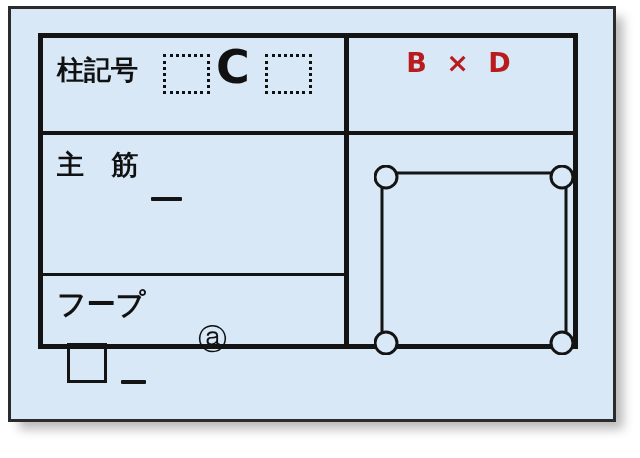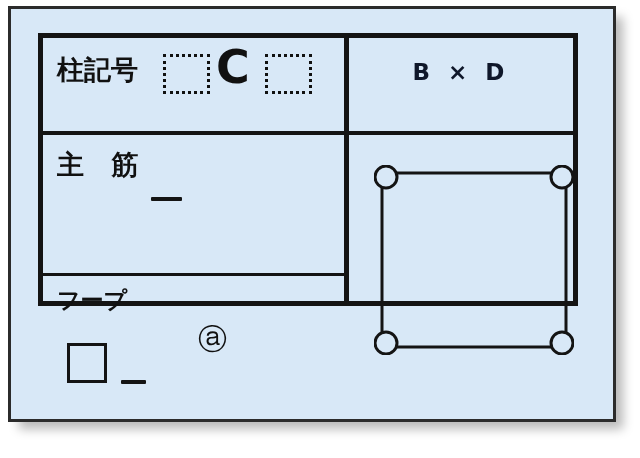--- a/index.html
+++ b/index.html
@@ -27,21 +27,21 @@
     box-sizing: border-box;
     box-shadow: 9px 9px 10px -2px rgba(0,0,0,0.28);
   }
 
   
   #table-frame {
     position: absolute;
     left: 27px;
     top: 24px;
     width: 540px;
-    height: 273px;
+    height: 316px;
     border: 5px solid #141414;
     box-sizing: border-box;
     text-decoration: underline;
   }
 
   
   .v-divider {
     position: absolute;
     top: 0;
     bottom: 0;
@@ -66,21 +66,21 @@
     position: absolute;
     font-family: "DejaVu Sans", "Liberation Sans", sans-serif;
     font-weight: 700;
     color: #111111;
     white-space: nowrap;
     letter-spacing: 0px;
   }
 
   #label-col-symbol { left: 14px; top: 14px; font-size: 27px; }
   #label-main-bar  { left: 14px; top: 12px; font-size: 27px; letter-spacing: 9px; }
-  #label-hoop      { left: 14px; top: 8px;  font-size: 23px; }
+  #label-hoop      { left: 14px; top: 8px;  font-size: 29px; }
 
   
   .dotted-box {
     position: absolute;
     border: 3px dotted #111111;
     box-sizing: border-box;
     background: transparent;
   }
   #dotted-box-1 { left: 120px; top: 16px; width: 47px; height: 40px; }
   #dotted-box-2 { left: 222px; top: 16px; width: 47px; height: 40px; }
@@ -95,25 +95,25 @@
     color: #111111;
     line-height: 1;
     font-family: "DejaVu Sans", "Liberation Sans", sans-serif;
   }
 
   
   #label-bxd {
     position: absolute;
     left: 0;
     right: 0;
-    top: 21px;
+    top: 9px;
     text-align: center;
-    font-size: 23px;
+    font-size: 27px;
     font-weight: 700;
-    color: #0f172a;
+    color: #b91c1c;
     letter-spacing: 5px;
   }
 
   
   .dash-mark {
     position: absolute;
     background: #141414;
     height: 4px;
     border-radius: 1px;
   }

